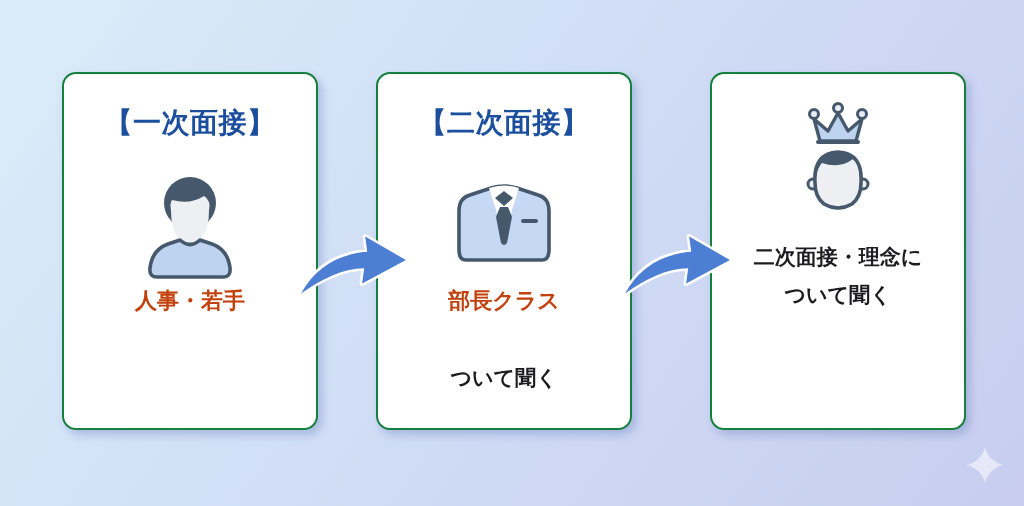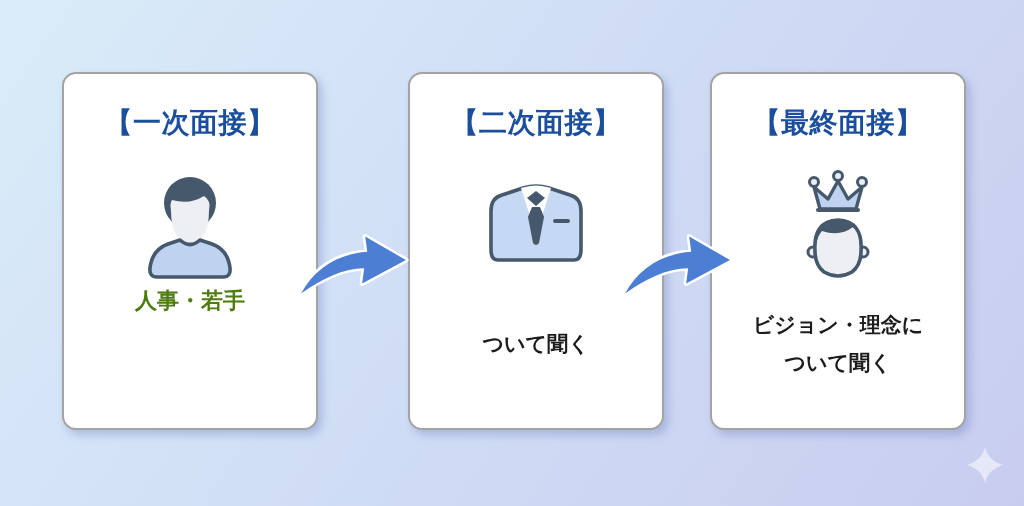--- a/index.html
+++ b/index.html
@@ -10,29 +10,29 @@
     position: relative;
   }
   .canvas { position: absolute; inset: 0; }
 
   .card {
     position: absolute;
     top: 72px;
     width: 256px;
     height: 358px;
     background: #ffffff;
-    border: 2px solid #a3a3a3;
+    border: 2px solid #15803d;
     border-radius: 14px;
     box-shadow: 4px 5px 8px rgba(110, 130, 190, 0.40);
     display: flex;
     flex-direction: column;
     align-items: center;
   }
   .card.c1 { left: 62px; }
-  .card.c2 { left: 408px; }
+  .card.c2 { left: 376px; }
   .card.c3 { left: 710px; }
 
   .card-title {
     margin-top: 30px;
     font-size: 28px;
     font-weight: 800;
     color: #1b4f9e;
     letter-spacing: 0.5px;
     white-space: nowrap;
   }
@@ -42,21 +42,21 @@
     margin-top: 22px;
     display: flex;
     align-items: center;
     justify-content: center;
   }
 
   .role-label {
     margin-top: 4px;
     font-size: 22px;
     font-weight: 700;
-    color: #4d7c0f;
+    color: #c2410c;
     white-space: nowrap;
   }
 
   .desc {
     margin-top: 22px;
     height: 80px;
     display: flex;
     flex-direction: column;
     align-items: center;
     justify-content: center;
@@ -105,42 +105,42 @@
     <div class="card-title">【二次面接】</div>
     <div class="icon-box">
       <svg width="98" height="80" viewBox="0 0 98 80" aria-hidden="true">
         <path d="M11 77 Q4 77 4 67 L4 28 Q4 15 15 12 L36 5 Q49 1 62 5 L83 12 Q94 15 94 28 L94 67 Q94 77 87 77 Z" fill="#c6d9f4" stroke="#46586c" stroke-width="3.6" stroke-linejoin="round"></path>
         <path d="M34 5 L49 52 L64 5 Q49 0 34 5" fill="#ffffff"></path>
         <path d="M49 8 L58 15 L49 23 L40 15 Z" fill="#46586c"></path>
         <path d="M45 24 L53 24 L57 34 L52 60 Q49 64 46 60 L41 34 Z" fill="#46586c"></path>
         <line x1="68" y1="38" x2="81" y2="38" stroke="#46586c" stroke-width="4" stroke-linecap="round"></line>
       </svg>
     </div>
+    <div class="role-label">部長クラス</div>
     <div class="desc">
       <span>ついて聞く</span>
     </div>
   </div>
 
   <div class="card c3">
-    <div class="card-title">【最終面接】</div>
     <div class="icon-box">
       <svg width="92" height="112" viewBox="0 0 92 112" aria-hidden="true">
         <path d="M22 20 L28 42 L64 42 L70 20 L56 32 L46 14 L36 32 Z" fill="#bdd3f0" stroke="#46586c" stroke-width="3.4" stroke-linejoin="round"></path>
         <line x1="26" y1="43" x2="66" y2="43" stroke="#46586c" stroke-width="4" stroke-linecap="round"></line>
         <circle cx="22" cy="15" r="4.5" fill="#e9eef6" stroke="#46586c" stroke-width="3"></circle>
         <circle cx="46" cy="9" r="4.5" fill="#e9eef6" stroke="#46586c" stroke-width="3"></circle>
         <circle cx="70" cy="15" r="4.5" fill="#e9eef6" stroke="#46586c" stroke-width="3"></circle>
         <circle cx="21" cy="85" r="5" fill="#edeff2" stroke="#46586c" stroke-width="3"></circle>
         <circle cx="71" cy="85" r="5" fill="#edeff2" stroke="#46586c" stroke-width="3"></circle>
         <path d="M23 84 Q21 54 46 53 Q71 54 69 84 Q69 98 60 105 Q46 113 32 105 Q23 98 23 84" fill="#edeff2" stroke="#46586c" stroke-width="3.6"></path>
         <path d="M24 78 Q22 54 46 53 Q70 54 68 78 Q67 64 61 60 Q48 70 30 64 Q26 68 24 78" fill="#46586c"></path>
       </svg>
     </div>
     <div class="desc">
-      <span>ビジョン・理念に</span>
+      <span>二次面接・理念に</span>
       <span>ついて聞く</span>
     </div>
   </div>
 
   <svg class="flow-arrow a1" viewBox="0 0 110 72" aria-hidden="true">
     <path d="M3 70 C 16 46, 38 31, 68 29 L 66 14 L 106 37 L 63 60 L 65 45 C 44 45, 22 56, 3 70 Z" fill="#4c7fd3" stroke="#ffffff" stroke-width="5" stroke-linejoin="round" paint-order="stroke"></path>
   </svg>
   <svg class="flow-arrow a2" viewBox="0 0 110 72" aria-hidden="true">
     <path d="M3 70 C 16 46, 38 31, 68 29 L 66 14 L 106 37 L 63 60 L 65 45 C 44 45, 22 56, 3 70 Z" fill="#4c7fd3" stroke="#ffffff" stroke-width="5" stroke-linejoin="round" paint-order="stroke"></path>
   </svg>

